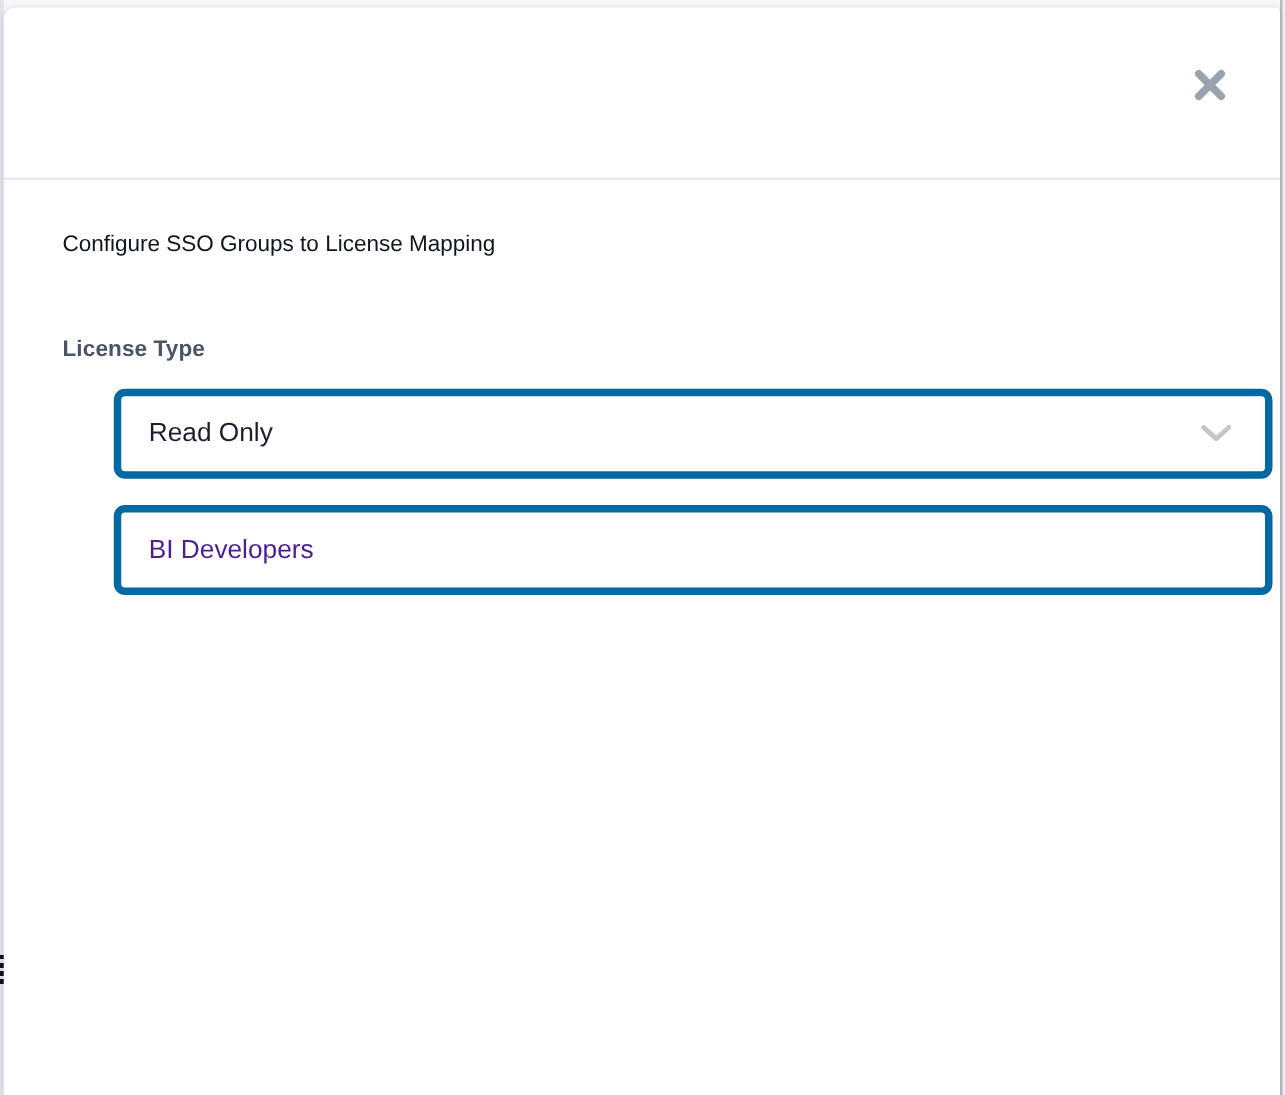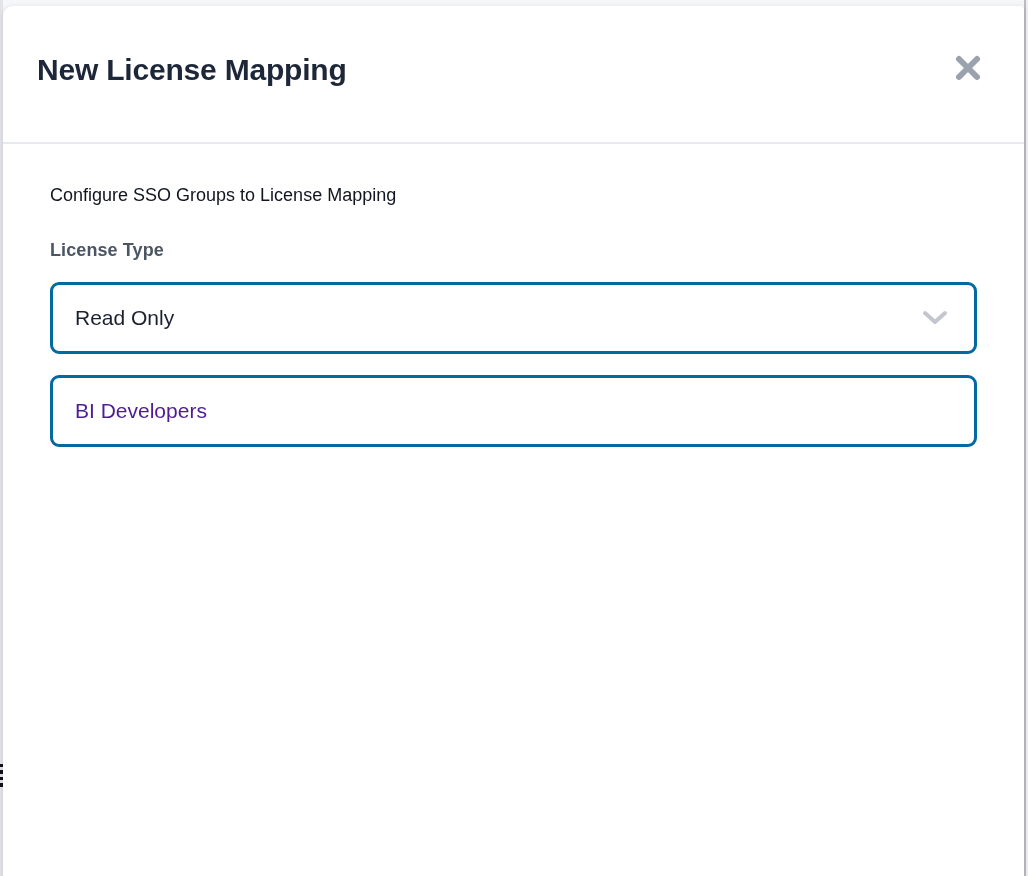--- a/index.html
+++ b/index.html
@@ -59,32 +59,32 @@
   .close-btn svg { display: block; }
 
   .modal-body {
     padding: 41px 47px 0 47px;
     flex: 1 1 auto;
   }
   .subtitle {
     font-size: 18px; color: #10151f; font-weight: 400;
   }
   .field-label {
-    margin-top: 34px;
+    margin-top: 63px;
     font-size: 18px; font-weight: 700; color: #4b5563;
     letter-spacing: 0.1px;
   }
   .control {
     margin-top: 21px;
     position: relative;
     width: 100%; height: 72px;
-    border: 3px solid #0369a1;
+    border: 6px solid #0369a1;
     border-radius: 9px;
     background: #ffffff;
-    display: flex; align-items: center;
+    display: flex; align-items: center; margin-left: 41px;
   }
   .select-box { cursor: pointer; }
   .select-value {
     padding-left: 22px;
     font-size: 21px; color: #1a202e;
   }
   .select-caret {
     position: absolute; right: 25px; top: 50%;
     transform: translateY(-50%);
     pointer-events: none;
@@ -109,21 +109,20 @@
 <div class="stage">
 
   <div class="backdrop-left-strip"></div>
   <div class="backdrop-right-strip"></div>
   <div class="window-right-edge"></div>
   <div class="bg-list-icon"></div>
 
   <div class="modal">
 
     <div class="modal-header">
-      <h1 class="modal-title">New License Mapping</h1>
       <button class="close-btn" aria-label="Close">
         <span>
           <svg width="30" height="30" viewBox="0 0 30 30">
             <path d="M6 6 L24 24 M24 6 L6 24" stroke="#9aa2ae" stroke-width="6" stroke-linecap="round" fill="none"></path>
           </svg>
         </span>
       </button>
     </div>
 
     <div class="modal-body">

